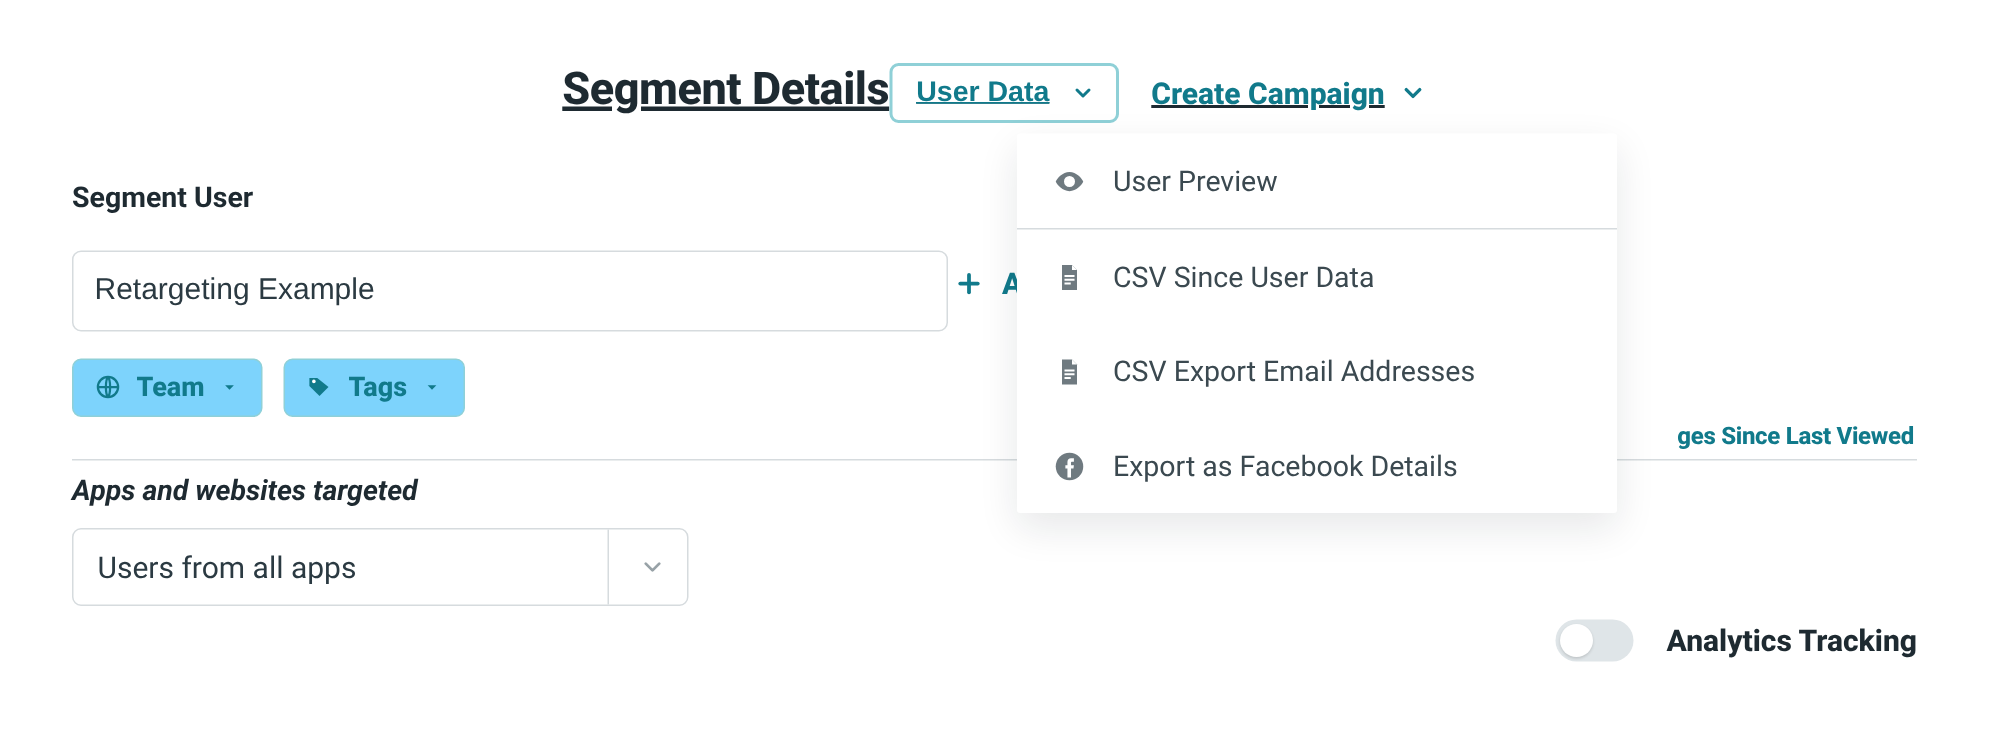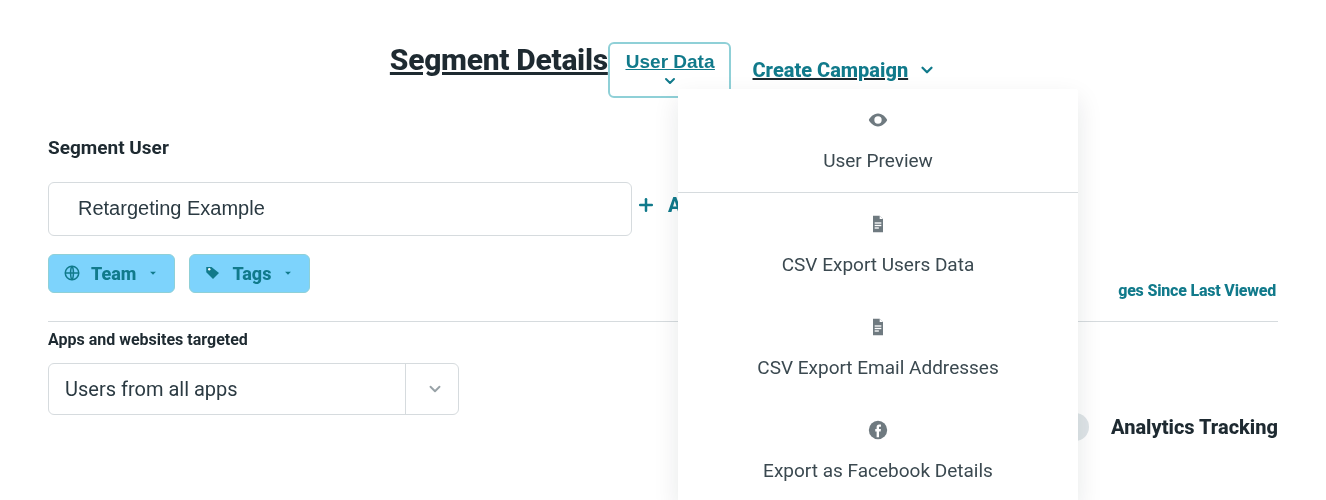--- a/index.html
+++ b/index.html
@@ -25,51 +25,50 @@
   .header{display:flex;align-items:flex-start;justify-content:center;text-decoration:underline;}
   h1{
     margin:0;
     font-size:30px;
     font-weight:800;
     letter-spacing:-.3px;
     color:var(--ink-strong);
   }
   .actions{display:flex;align-items:center;gap:22px;}
   .btn-pill{
-    display:inline-flex;align-items:center;gap:0;
+    display:inline-flex;align-items:center;gap:14px;
     border:2px solid var(--teal-soft);
     color:var(--teal);
     background:#fff;
     border-radius:6px;
     padding:7px 14px 7px 16px;
     font-size:19px;font-weight:700;
     text-decoration:underline;
     cursor:pointer;
-    flex-direction:column;
   }
   .btn-pill .label{text-decoration:underline}
   .caret{display:inline-flex}
   .link-teal{
     display:inline-flex;align-items:center;gap:10px;
     color:var(--teal);
     font-size:20px;font-weight:800;
     cursor:pointer;
   }
   .field-label{
     margin-top:38px;
     font-size:19px;font-weight:700;color:var(--ink-strong);
   }
   .text-input{
     margin-top:14px;
     width:584px;height:54px;
     border:1px solid var(--border);
     border-radius:6px;
     background:#fff;color:var(--ink);
     font-size:20px;
-    padding:0 29px;
+    padding:0 14px;
     outline:none;
   }
   .add-desc{
     margin-top:34px;
     display:inline-flex;align-items:center;gap:12px;
     color:var(--teal);font-weight:800;font-size:20px;
     cursor:pointer;
   }
   .chips{margin-top:18px;display:flex;gap:14px}
   .chip{
@@ -77,21 +76,21 @@
     border:1.5px solid var(--teal-soft);
     border-radius:6px;
     color:var(--teal);
     padding:8px 14px;
     font-size:18px;font-weight:800;
     cursor:pointer;
     background:#7dd3fc;
   }
   .rule{margin-top:28px;height:1px;background:var(--border);border:none}
   .section-label{
-    font-size:16px;font-weight:700;color:var(--ink-strong);
+    font-size:19px;font-weight:700;color:var(--ink-strong);font-style:italic;
   }
   .select{
     position:relative;
     margin-top:14px;
     width:411px;height:52px;
     border:1px solid var(--border);
     border-radius:6px;
     display:flex;align-items:center;
     color:var(--ink);
     font-size:20px;
@@ -129,21 +128,20 @@
     position:absolute;width:400px;top:89px;left:678px;
     background:#fff;border-radius:2px;
     box-shadow:var(--shadow);
     padding:0;
   }
   .menu ul{list-style:none;margin:0;padding:0}
   .menu li{
     display:flex;align-items:center;gap:18px;
     padding:20px 24px;font-size:19px;color:var(--menu-ink);
     cursor:pointer;
-    flex-direction:column;
   }
   .menu .sep{height:1px;background:var(--border);margin:0}
   .menu .ic{width:22px;height:22px;display:inline-flex;align-items:center;justify-content:center;color:#6f7a80}
   
   svg{display:block}
 </style>
 </head>
 <body>
 
 <div class="page">
@@ -255,21 +253,21 @@
     <li>
       <span class="ic">
         <svg width="20" height="20" viewBox="0 0 24 24" fill="currentColor">
             <path d="M6 2h8l4 4v16H6z"></path>
             <path d="M14 2v4h4" fill="#fff"></path>
             <rect x="8" y="10" width="8" height="1.6" fill="#fff"></rect>
             <rect x="8" y="13" width="8" height="1.6" fill="#fff"></rect>
             <rect x="8" y="16" width="5" height="1.6" fill="#fff"></rect>
           </svg>
       </span>
-      <span>CSV Export Users Data</span>
+      <span>CSV Since User Data</span>
     </li>
     <li>
       <span class="ic">
         <svg width="20" height="20" viewBox="0 0 24 24" fill="currentColor">
             <path d="M6 2h8l4 4v16H6z"></path>
             <path d="M14 2v4h4" fill="#fff"></path>
             <rect x="8" y="10" width="8" height="1.6" fill="#fff"></rect>
             <rect x="8" y="13" width="8" height="1.6" fill="#fff"></rect>
             <rect x="8" y="16" width="5" height="1.6" fill="#fff"></rect>
           </svg>

